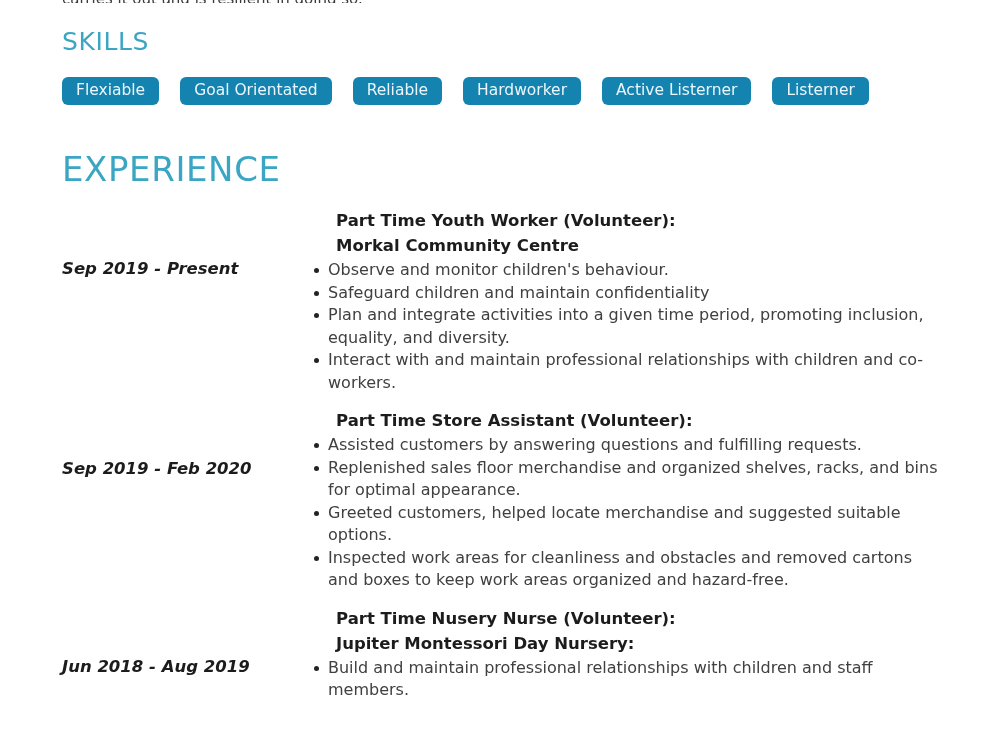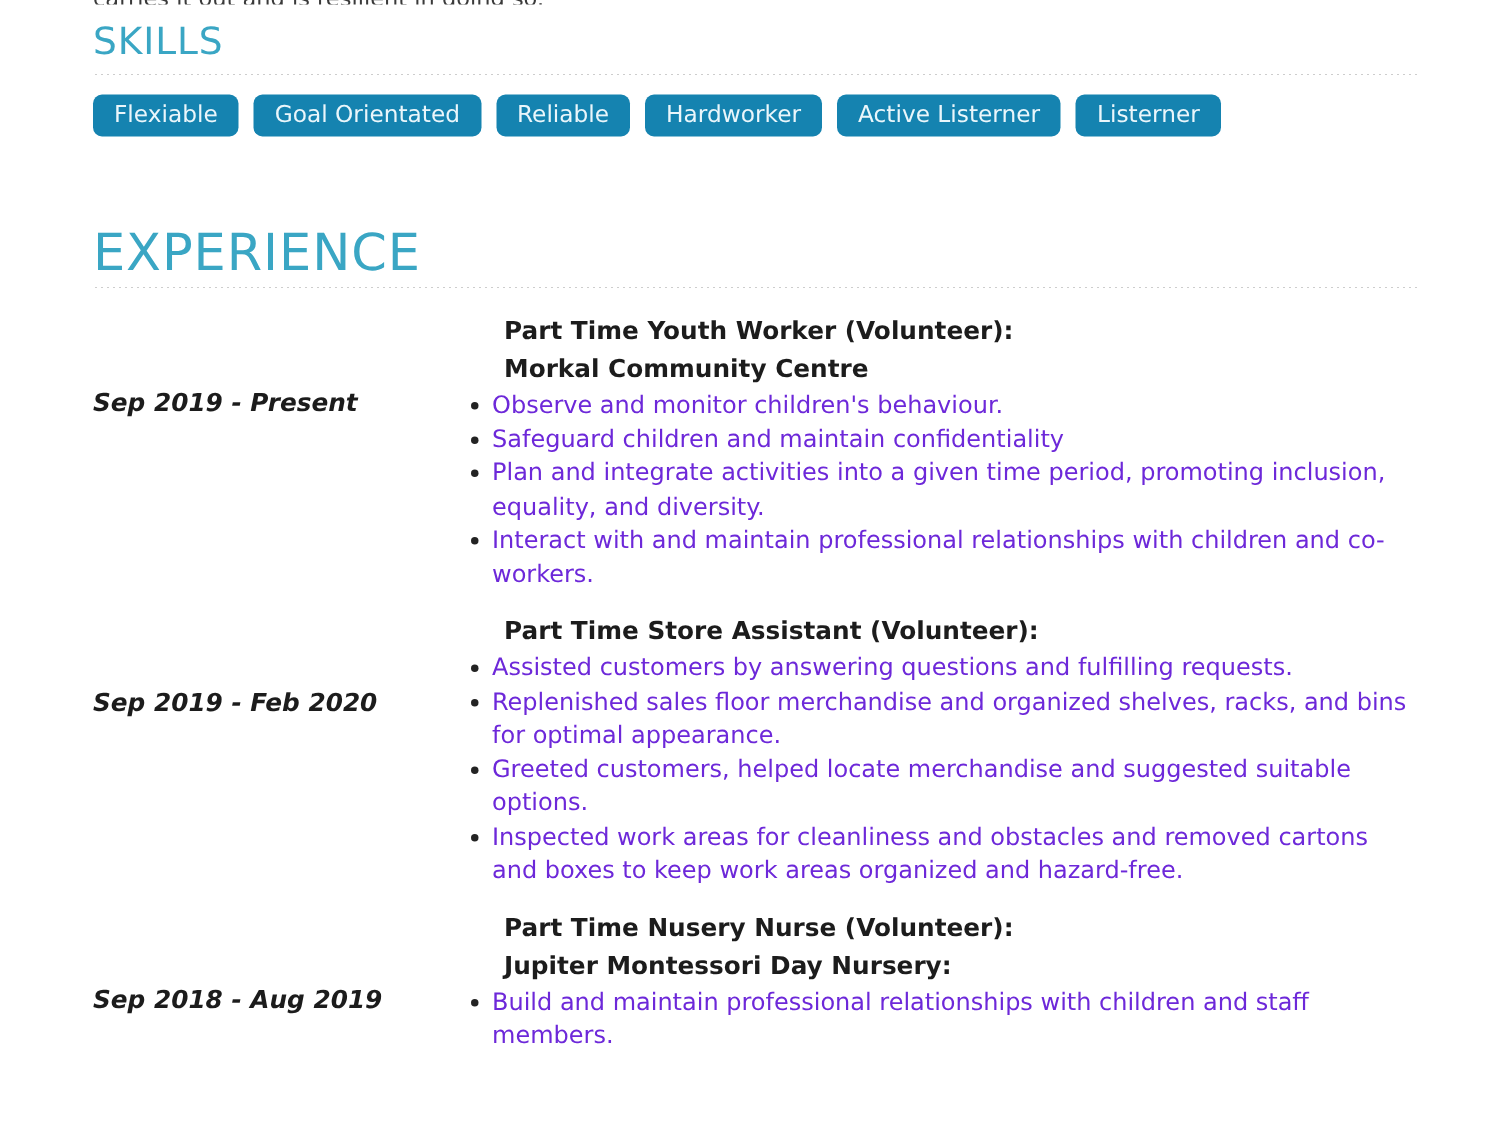--- a/index.html
+++ b/index.html
@@ -62,21 +62,21 @@
     background-size: 4px 2px;
     background-repeat: repeat-x;
     background-position: 0 0;
   }
 
   
   .skills-wrap {
     margin-top: 13px;
     display: flex;
     flex-wrap: wrap;
-    gap: 10px;
+    gap: 21px;
   }
   .skill-pill {
     background: #1583b0;
     color: #eaf6fb;
     border-radius: 6px;
     padding: 4px 14px 5px 14px;
     font-size: 15.5px;
     line-height: 19px;
     height: 19px;
     white-space: nowrap;
@@ -117,42 +117,42 @@
   .exp-bullets {
     list-style: none;
     margin: 1px 0 0 0;
     padding: 0;
   }
   .exp-bullets li {
     position: relative;
     padding-left: 28px;
     font-size: 16px;
     line-height: 22.5px;
-    color: #6d28d9;
+    color: #404040;
     margin-bottom: 0px;
   }
   .exp-bullets li::before {
     content: "";
     position: absolute;
     left: 14px;
     top: 9px;
     width: 5px;
     height: 5px;
     border-radius: 50%;
     background: #232323;
   }
 </style>
 </head>
 <body>
 
 <div class="page">
 
   <div class="top-clip">carries it out and is resilient in doing so.</div>
 
-  <div class="section" style="top:14px;">
+  <div class="section" style="top:28px;">
     <h2 class="section-title skills-title">SKILLS</h2>
     <div class="divider"></div>
     <div class="skills-wrap">
       <span class="skill-pill">Flexiable</span>
       <span class="skill-pill">Goal Orientated</span>
       <span class="skill-pill">Reliable</span>
       <span class="skill-pill">Hardworker</span>
       <span class="skill-pill">Active Listerner</span>
       <span class="skill-pill">Listerner</span>
     </div>
@@ -185,21 +185,21 @@
           <ul class="exp-bullets">
             <li>Assisted customers by answering questions and fulfilling requests.</li>
             <li>Replenished sales floor merchandise and organized shelves, racks, and bins for optimal appearance.</li>
             <li>Greeted customers, helped locate merchandise and suggested suitable options.</li>
             <li>Inspected work areas for cleanliness and obstacles and removed cartons and boxes to keep work areas organized and hazard-free.</li>
           </ul>
         </div>
       </div>
 
       <div class="exp-entry">
-        <div class="exp-dates">Sep 2018 - Aug 2019</div>
+        <div class="exp-dates">Jun 2018 - Aug 2019</div>
         <div class="exp-body">
           <div class="exp-role">Part Time Nusery Nurse (Volunteer):</div>
           <div class="exp-org">Jupiter Montessori Day Nursery:</div>
           <ul class="exp-bullets">
             <li>Build and maintain professional relationships with children and staff members.</li>
 
           </ul>
         </div>
       </div>
 

